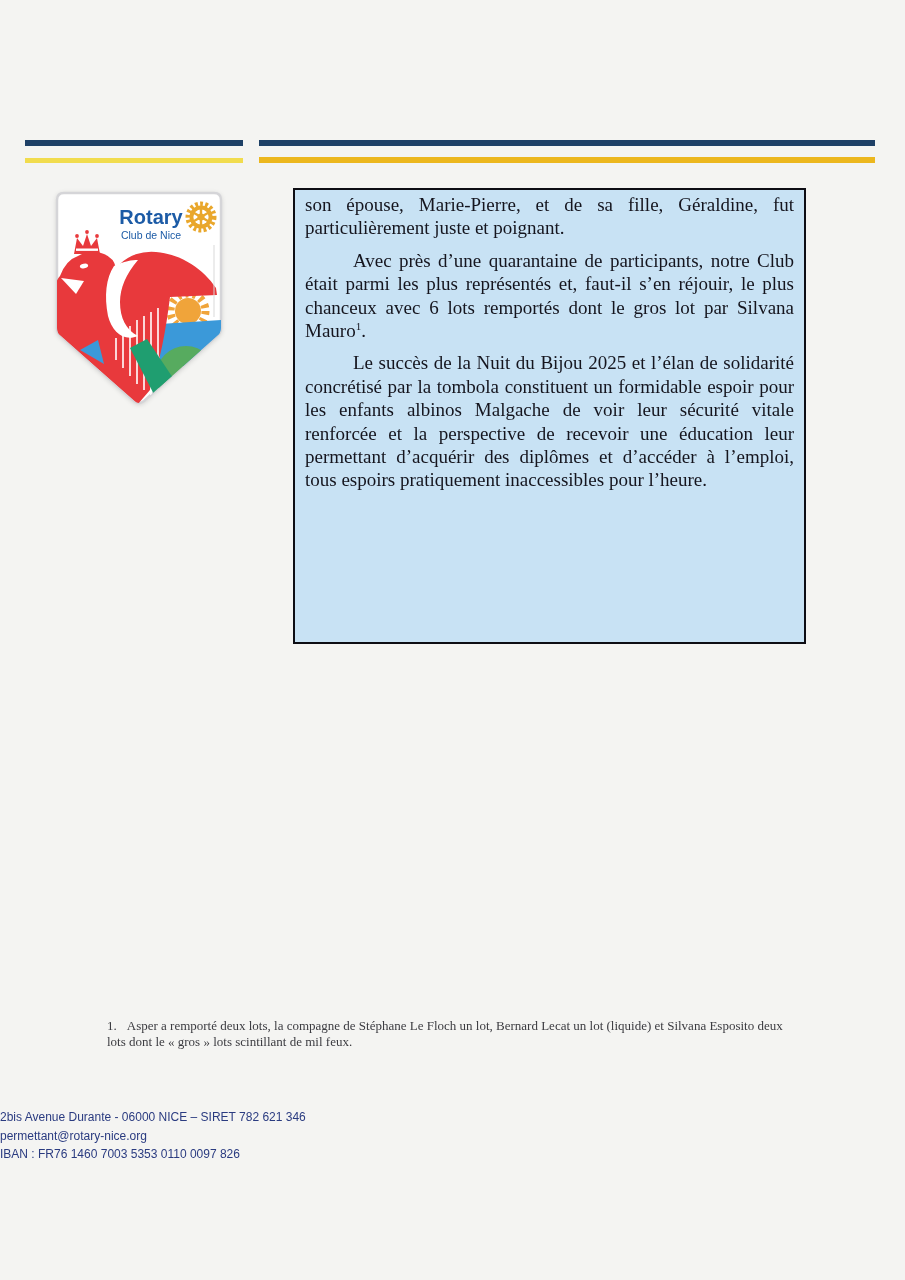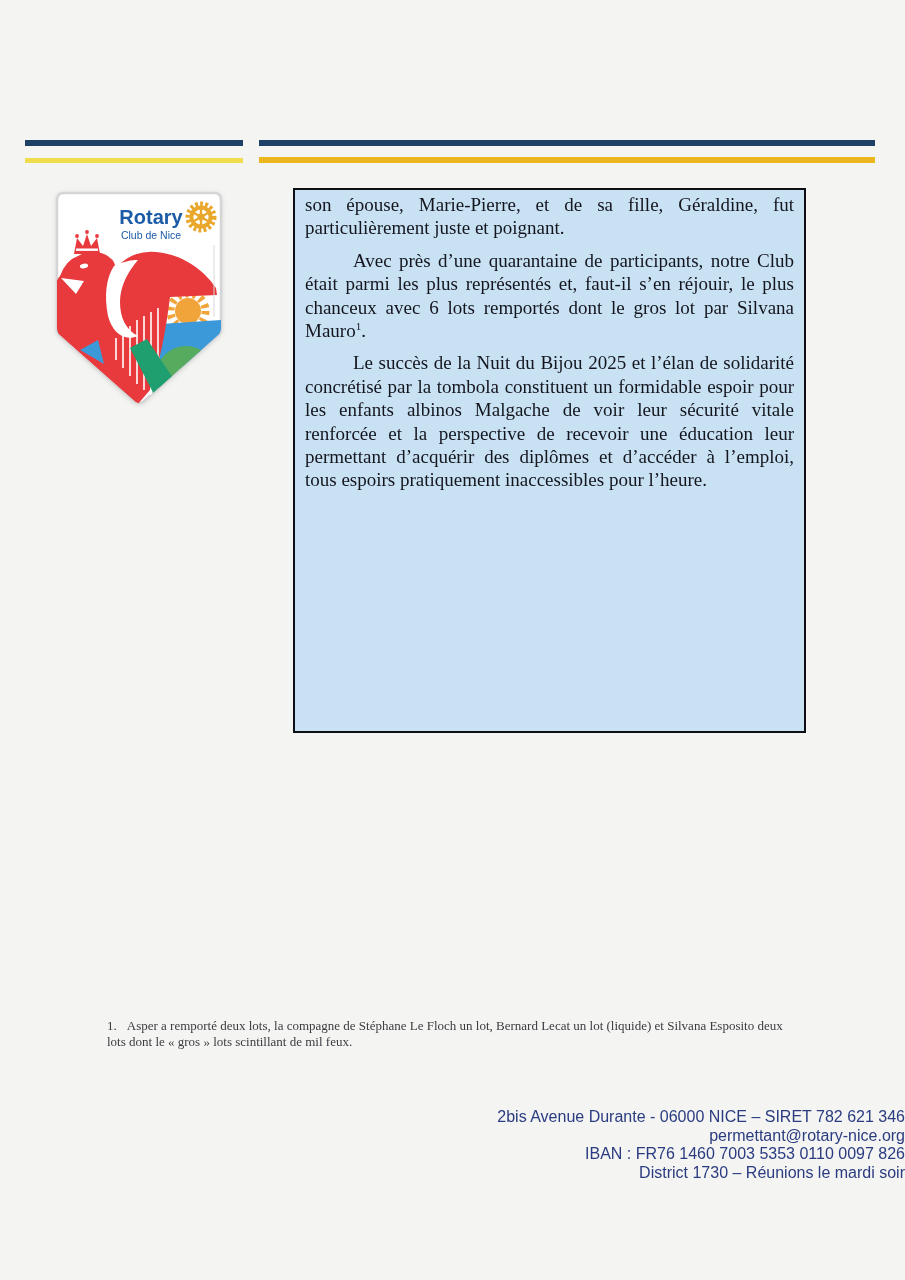--- a/index.html
+++ b/index.html
@@ -16,21 +16,21 @@
   .rule-navy{background:#1e4066;}
   .rule-yellow-left{background:#f1dc4e;}
   .rule-yellow-right{background:#ecb71e;}
 
   
   .logo-wrap{position:absolute;left:54px;top:190px;width:170px;height:220px;}
   .logo-wrap svg{filter:drop-shadow(0 1px 2px rgba(0,0,0,0.12));}
 
   
   .article-box{
-    position:absolute;left:293px;top:188px;width:513px;height:545px;
+    position:absolute;left:293px;top:188px;width:513px;height:456px;
     box-sizing:border-box;
     background:#c8e2f4;
     border:2px solid #0d0d14;
     padding:3px 10px 0 10px;
     font-family:"Liberation Serif",serif;
     font-size:19px;line-height:23.4px;
     text-align:justify;
     color:#15151e;
   }
   .article-box p{margin:0 0 9px 0;}
@@ -42,23 +42,23 @@
     position:absolute;left:107px;top:1018px;width:690px;
     font-family:"Liberation Serif",serif;
     font-size:13px;line-height:15.5px;
     color:#3b3b40;text-align:left;
   }
   .footnote .marker{padding-right:10px;}
 
   
   .footer{
     position:absolute;left:0;top:1108px;width:905px;
-    text-align:right;
+    text-align:left;
     font-family:"Liberation Sans",sans-serif;
-    font-size:16px;line-height:18.6px;
+    font-size:12px;line-height:18.6px;
     color:#2a3b80;
   }
 </style>
 </head>
 <body>
 
 <div class="rule rule-navy" style="left:25px;top:140px;width:218px;height:6px;"></div>
 <div class="rule rule-yellow-left" style="left:25px;top:158px;width:218px;height:5px;"></div>
 <div class="rule rule-navy" style="left:259px;top:140px;width:616px;height:6px;"></div>
 <div class="rule rule-yellow-right" style="left:259px;top:157px;width:616px;height:6px;"></div>
@@ -145,14 +145,13 @@
 </div>
 
 <div class="footnote">
   <span class="marker">1.</span><span>Asper a remporté deux lots, la compagne de Stéphane Le Floch un lot, Bernard Lecat un lot (liquide) et Silvana Esposito deux lots dont le « gros » lots scintillant de mil feux.</span>
 </div>
 
 <div class="footer">
   <div>2bis Avenue Durante - 06000 NICE – SIRET 782 621 346</div>
   <div>permettant@rotary-nice.org</div>
   <div>IBAN : FR76 1460 7003 5353 0110 0097 826</div>
-  <div>District 1730 – Réunions le mardi soir</div>
 </div>
 
 </body></html>

